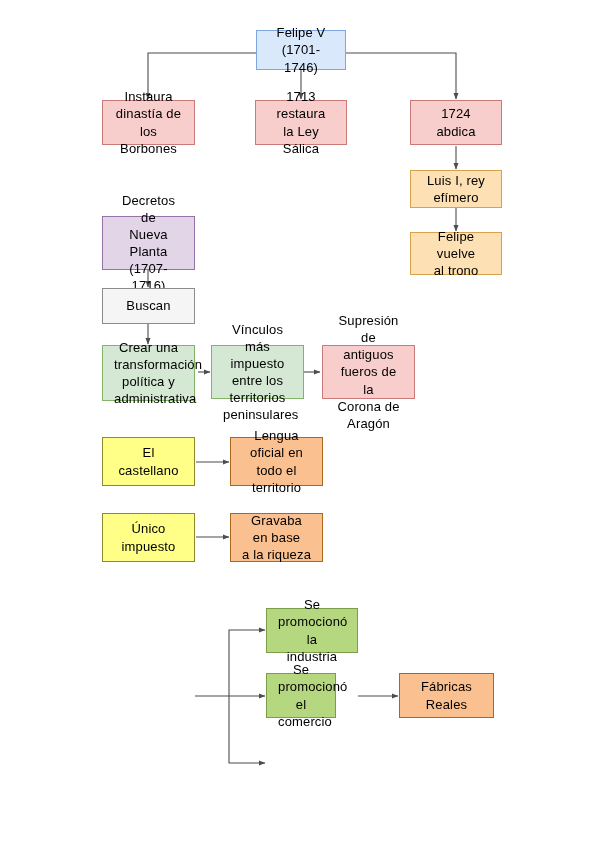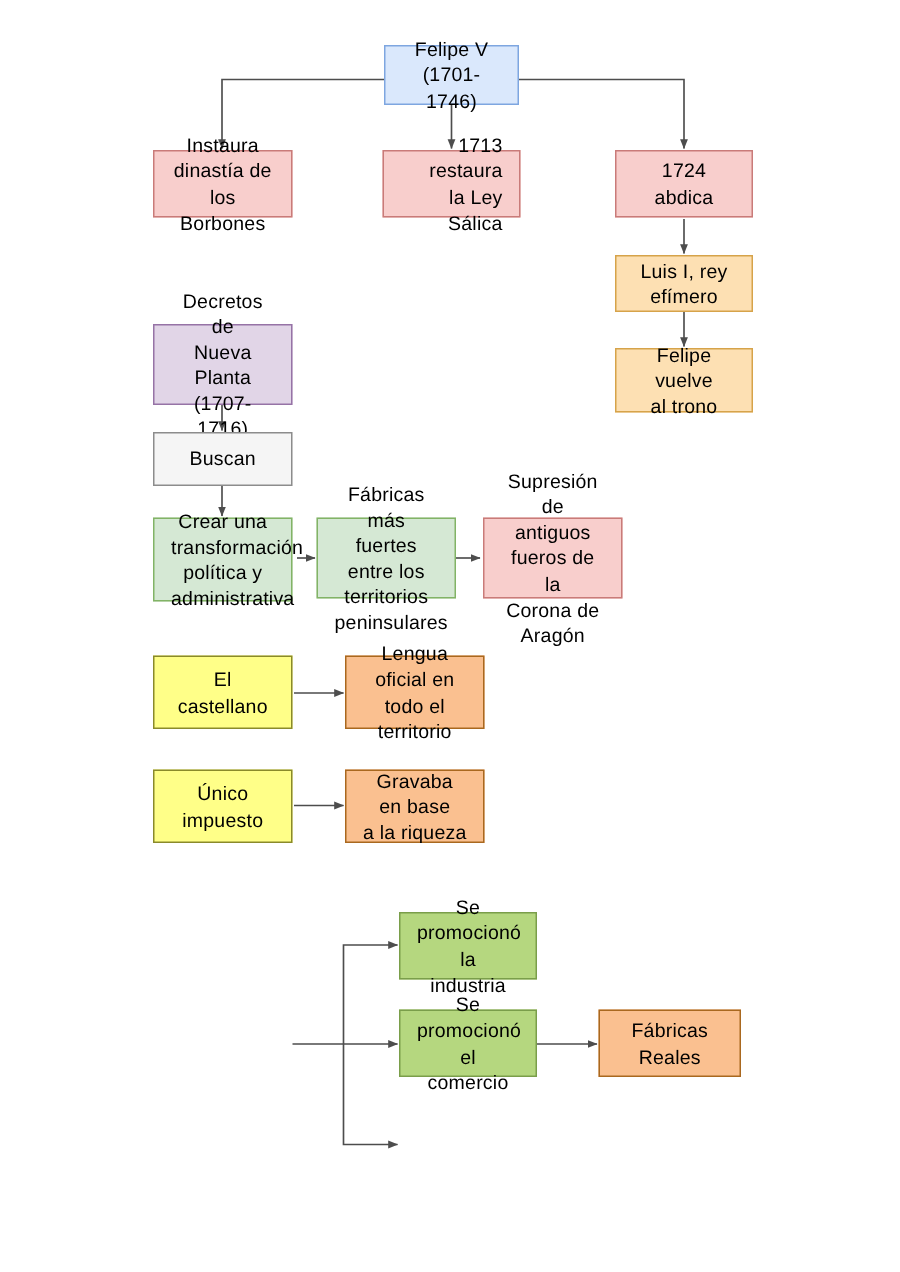--- a/index.html
+++ b/index.html
@@ -104,21 +104,21 @@
     </span>
   </div>
 
   <div class="node fill-pink" style="left:102px; top:100px; width:93px; height:45px;">
     <span>
       <span>Instaura dinastía de</span>
       <span>los Borbones</span>
     </span>
   </div>
 
-  <div class="node fill-pink" style="left:255px; top:100px; width:92px; height:45px;text-align:right;">
+  <div class="node fill-pink" style="left:255px; top:100px; width:92px; height:45px;">
     <span>
       <span>1713 restaura</span>
       <span>la Ley Sálica</span>
     </span>
   </div>
 
   <div class="node fill-pink" style="left:410px; top:100px; width:92px; height:45px;">
     <span>
       <span>1724 abdica</span>
     </span>
@@ -155,21 +155,21 @@
     <span>
       <span>Crear una</span>
       <span>transformación</span>
       <span>política y</span>
       <span>administrativa</span>
     </span>
   </div>
 
   <div class="node fill-green" style="left:211px; top:345px; width:93px; height:54px;">
     <span>
-      <span>Fábricas más fuertes</span>
+      <span>Vínculos más impuesto</span>
       <span>entre los territorios</span>
       <span>peninsulares</span>
     </span>
   </div>
 
   <div class="node fill-pink" style="left:322px; top:345px; width:93px; height:54px;">
     <span>
       <span>Supresión de</span>
       <span>antiguos fueros de la</span>
       <span>Corona de Aragón</span>
@@ -203,21 +203,21 @@
   </div>
 
 
   <div class="node fill-green2" style="left:266px; top:608px; width:92px; height:45px;">
     <span>
       <span>Se promocionó la</span>
       <span>industria</span>
     </span>
   </div>
 
-  <div class="node fill-green2" style="left:266px; top:673px; width:92px; height:45px;">
+  <div class="node fill-green2" style="left:266px; top:673px; width:70px; height:45px;">
     <span>
       <span>Se promocionó el</span>
       <span>comercio</span>
     </span>
   </div>
 
 
   <div class="node fill-orange2" style="left:399px; top:673px; width:95px; height:45px;">
     <span>
       <span>Fábricas Reales</span>

